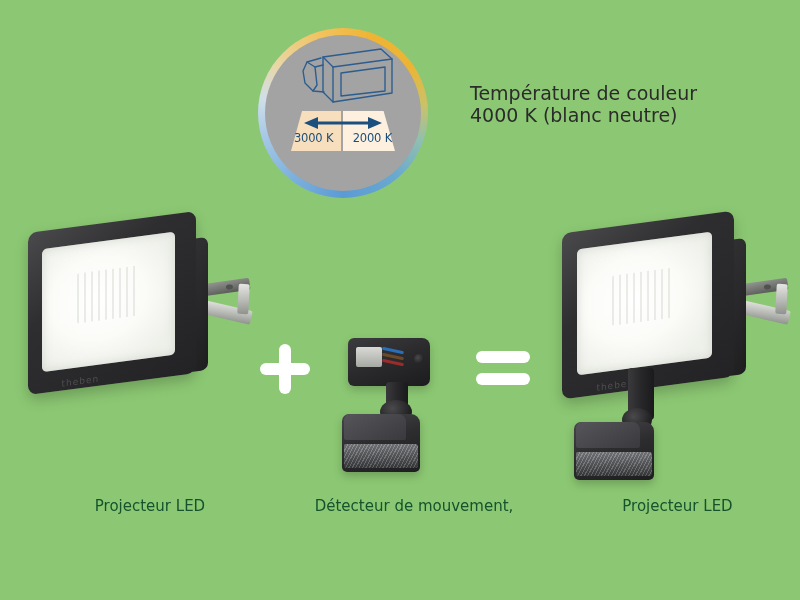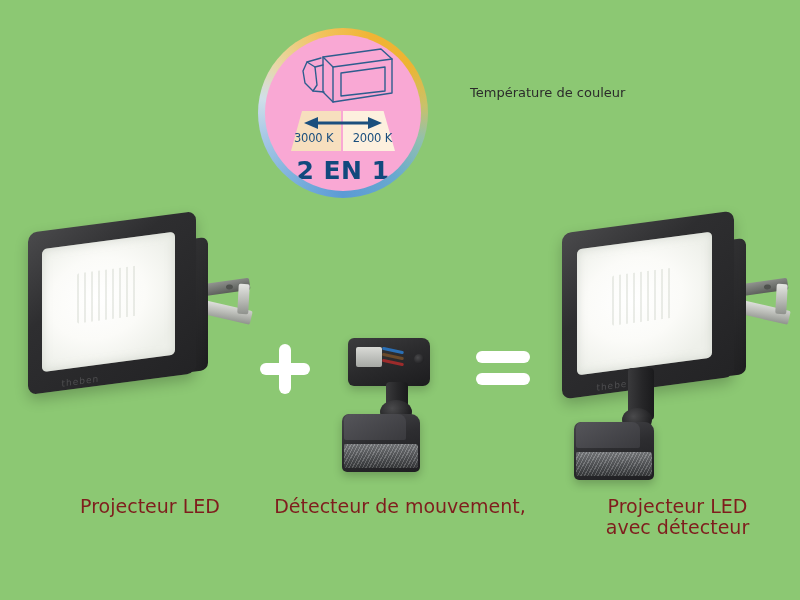--- a/index.html
+++ b/index.html
@@ -47,21 +47,21 @@
         #69a9cf 320deg,
         #5b9bd5 360deg);
   }
   #badge-inner {
     position: absolute;
     left: 7px;
     top: 7px;
     right: 7px;
     bottom: 7px;
     border-radius: 50%;
-    background: #f9a8d4;
+    background: #a3a3a3;
     overflow: hidden;
   }
   #badge-lamp {
     position: absolute;
     left: 28px;
     top: 10px;
     width: 104px;
     height: 62px;
   }
   #beams {
@@ -120,21 +120,21 @@
     color: #11497d;
     letter-spacing: 0.5px;
   }
 
   
   #headline {
     position: absolute;
     left: 470px;
     top: 82px;
     width: 260px;
-    font-size: 13px;
+    font-size: 19px;
     line-height: 22px;
     color: #2b2b2b;
     font-family: "DejaVu Sans", "Liberation Sans", sans-serif;
   }
   #headline div { white-space: nowrap; }
 
   
   #op-plus, #op-equals {
     position: absolute;
   }
@@ -270,27 +270,27 @@
   .det-topface {
     position: absolute;
     background: linear-gradient(150deg, #55555a 0%, #3a3a3e 100%);
     border-radius: 6px 8px 2px 2px;
   }
 
   
   .caption {
     position: absolute;
     text-align: center;
-    font-size: 19px;
+    font-size: 15px;
     line-height: 21px;
-    color: #7f1d1d;
+    color: #14532d;
     font-family: "DejaVu Sans", "Liberation Sans", sans-serif;
   }
   #caption-left { left: 20px; top: 496px; width: 260px; }
-  #caption-mid  { left: 262px; top: 496px; width: 276px; }
+  #caption-mid  { left: 276px; top: 496px; width: 276px; }
   #caption-right{ left: 575px; top: 496px; width: 205px; }
 </style>
 </head>
 <body>
 
 <div id="stage" style="background: rgb(140, 200, 115);">
 
   <div id="badge">
     <div id="badge-ring"></div>
     <div id="badge-inner">
@@ -318,26 +318,26 @@
           <polygon points="2,8 16,2 16,14" stroke="none"></polygon>
           <polygon points="80,8 66,2 66,14" stroke="none"></polygon>
         </g>
       </svg>
 
       <div class="kelvin-labels">
         <span>3000 K</span>
         <span>2000 K</span>
       </div>
 
-      <div id="badge-title">2 EN 1</div>
     </div>
   </div>
 
   <div id="headline">
     <div>Température de couleur</div>
+    <div>4000 K (blanc neutre)</div>
   </div>
 
   <div class="product" style="left:28px; top:222px; width:210px; height:180px;">
 
     <div class="bracket" style="left:148px; top:52px; width:80px; height:80px;">
       <div class="bracket-arm dark" style="left:12px; top:8px; width:62px; height:12px; transform:rotate(-8deg);">
         <div class="bracket-hole" style="left:38px; top:4px;"></div>
       </div>
       <div class="bracket-arm" style="left:14px; top:30px; width:62px; height:14px; transform:rotate(13deg);"></div>
       <div class="bracket-arm" style="left:62px; top:10px; width:11px; height:30px; transform:rotate(3deg);"></div>
@@ -418,16 +418,15 @@
   <div class="caption" id="caption-left">
     <div>Projecteur LED</div>
   </div>
 
   <div class="caption" id="caption-mid">
     <div>Détecteur de mouvement,</div>
   </div>
 
   <div class="caption" id="caption-right">
     <div>Projecteur LED</div>
-    <div>avec détecteur</div>
   </div>
 
 </div>
 
 </body></html>

